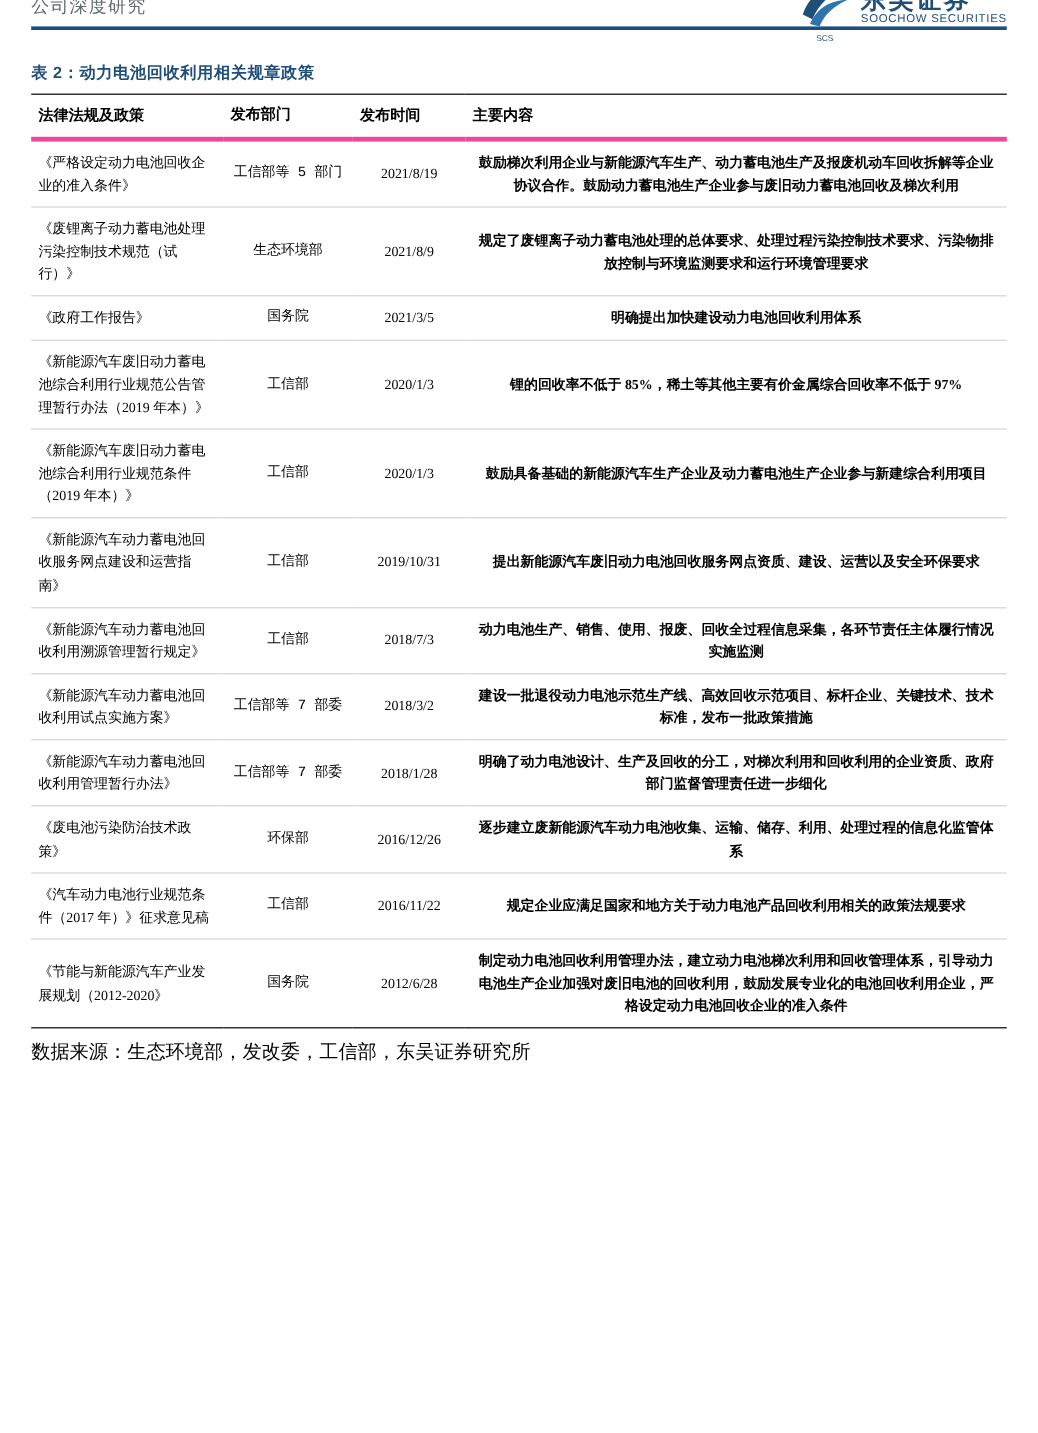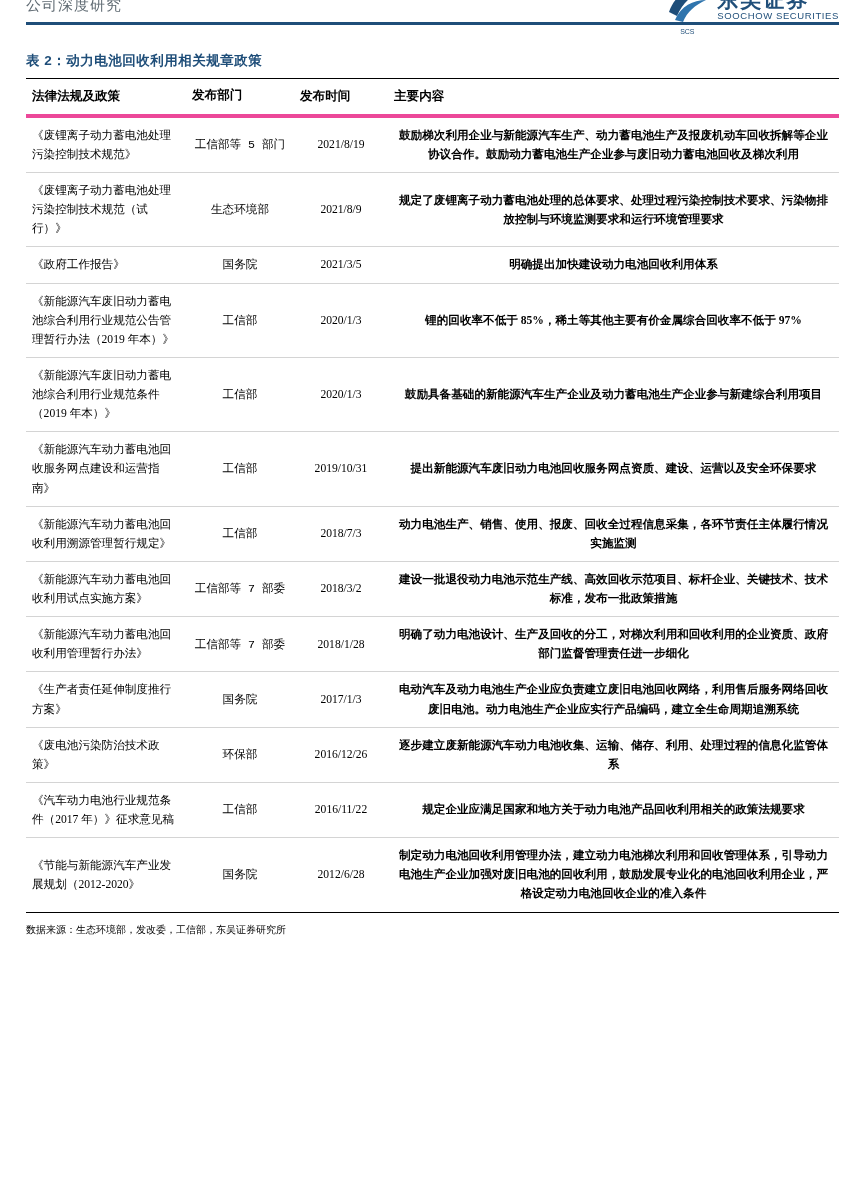--- a/index.html
+++ b/index.html
@@ -118,21 +118,21 @@
   th.col-law  { padding-left: 6px; }
   th.col-dept { text-align: left; padding-left: 10px; }
   th.col-date { text-align: left; padding-left: 4px; }
   th.col-main { padding-left: 12px; }
 
   td.col-main { padding-left: 12px; }
 
   
   .source-note {
     margin: 10px 26px 0 26px;
-    font-size: 10px;
+    font-size: 16px;
   }
 </style>
 </head>
 <body>
 
 <div class="page-header">
   <div class="header-left">公司深度研究</div>
   <div class="header-rule"></div>
   <div class="header-logo">
     <div class="logo-mark">
@@ -155,21 +155,21 @@
   <thead>
     <tr>
       <th class="col-law">法律法规及政策</th>
       <th class="col-dept">发布部门</th>
       <th class="col-date">发布时间</th>
       <th class="col-main">主要内容</th>
     </tr>
   </thead>
   <tbody>
     <tr>
-      <td class="col-law">《废锂离子动力蓄电池处理污染控制技术规范》</td>
+      <td class="col-law">《严格设定动力电池回收企业的准入条件》</td>
       <td class="col-dept">工信部等 5 部门</td>
       <td class="col-date">2021/8/19</td>
       <td class="col-main">鼓励梯次利用企业与新能源汽车生产、动力蓄电池生产及报废机动车回收拆解等企业协议合作。鼓励动力蓄电池生产企业参与废旧动力蓄电池回收及梯次利用</td>
     </tr>
     <tr>
       <td class="col-law">《废锂离子动力蓄电池处理污染控制技术规范（试行）》</td>
       <td class="col-dept">生态环境部</td>
       <td class="col-date">2021/8/9</td>
       <td class="col-main">规定了废锂离子动力蓄电池处理的总体要求、处理过程污染控制技术要求、污染物排放控制与环境监测要求和运行环境管理要求</td>
     </tr>
@@ -209,26 +209,20 @@
       <td class="col-date">2018/3/2</td>
       <td class="col-main">建设一批退役动力电池示范生产线、高效回收示范项目、标杆企业、关键技术、技术标准，发布一批政策措施</td>
     </tr>
     <tr>
       <td class="col-law">《新能源汽车动力蓄电池回收利用管理暂行办法》</td>
       <td class="col-dept">工信部等 7 部委</td>
       <td class="col-date">2018/1/28</td>
       <td class="col-main">明确了动力电池设计、生产及回收的分工，对梯次利用和回收利用的企业资质、政府部门监督管理责任进一步细化</td>
     </tr>
     <tr>
-      <td class="col-law">《生产者责任延伸制度推行方案》</td>
-      <td class="col-dept">国务院</td>
-      <td class="col-date">2017/1/3</td>
-      <td class="col-main">电动汽车及动力电池生产企业应负责建立废旧电池回收网络，利用售后服务网络回收废旧电池。动力电池生产企业应实行产品编码，建立全生命周期追溯系统</td>
-    </tr>
-    <tr>
       <td class="col-law">《废电池污染防治技术政策》</td>
       <td class="col-dept">环保部</td>
       <td class="col-date">2016/12/26</td>
       <td class="col-main">逐步建立废新能源汽车动力电池收集、运输、储存、利用、处理过程的信息化监管体系</td>
     </tr>
     <tr>
       <td class="col-law">《汽车动力电池行业规范条件（2017 年）》征求意见稿</td>
       <td class="col-dept">工信部</td>
       <td class="col-date">2016/11/22</td>
       <td class="col-main">规定企业应满足国家和地方关于动力电池产品回收利用相关的政策法规要求</td>

